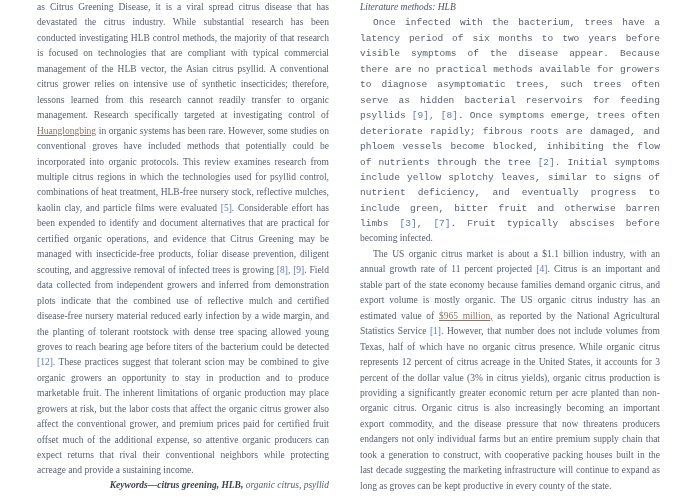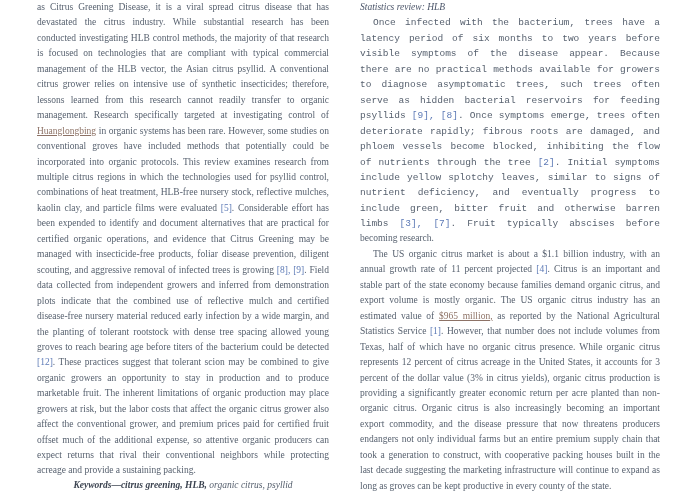--- a/index.html
+++ b/index.html
@@ -15,45 +15,45 @@
   }
   .col-left{left:37px;width:292px;}
   .col-right{left:360px;width:300px;}
   .block{overflow:hidden;}
   .main-block{height:463px;}
   .p1-block{height:216px;font-family:Liberation Mono, monospace;}
   .p2-block{height:253px;}
   .indent{text-indent:13px;}
   .short-line{white-space:nowrap;overflow:hidden;height:15.45px;text-align:left;}
   .heading{font-style:italic;color:#4a5468;height:15.45px;overflow:hidden;white-space:nowrap;text-align:left;}
-  .keywords{white-space:nowrap;overflow:hidden;height:15.45px;text-align:center;}
+  .keywords{white-space:nowrap;overflow:hidden;height:15.45px;text-align:right;}
   .kw-b{font-weight:bold;font-style:italic;color:#3b4350;}
   .kw-i{font-style:italic;color:#57616f;}
   .cite{color:#5d7ab6;}
   .warm{color:#8d7266;text-decoration:underline;}
 </style>
 </head>
 <body>
 
 <div class="page">
 
   <div class="col col-left">
     <div class="block main-block">
       <span>as Citrus Greening Disease, it is a viral spread citrus disease that has devastated the citrus industry. While substantial research has been conducted investigating HLB control methods, the majority of that research is focused on technologies that are compliant with typical commercial management of the HLB vector, the Asian citrus psyllid. A conventional citrus grower relies on intensive use of synthetic insecticides; therefore, lessons learned from this research cannot readily transfer to organic management. Research specifically targeted at investigating control of </span><span class="warm">Huanglongbing</span><span> in organic systems has been rare. However, some studies on conventional groves have included methods that potentially could be incorporated into organic protocols. This review examines research from multiple citrus regions in which the technologies used for psyllid control, combinations of heat treatment, HLB-free nursery stock, reflective mulches, kaolin clay, and particle films were evaluated </span><span class="cite">[5]</span><span>. Considerable effort has been expended to identify and document alternatives that are practical for certified organic operations, and evidence that Citrus Greening may be managed with insecticide-free products, foliar disease prevention, diligent scouting, and aggressive removal of infected trees is growing </span><span class="cite">[8], [9]</span><span>. Field data collected from independent growers and inferred from demonstration plots indicate that the combined use of reflective mulch and certified disease-free nursery material reduced early infection by a wide margin, and the planting of tolerant rootstock with dense tree spacing allowed young groves to reach bearing age before titers of the bacterium could be detected </span><span class="cite">[12]</span><span>. These practices suggest that tolerant scion may be combined to give organic growers an opportunity to stay in production and to produce marketable fruit. The inherent limitations of organic production may place growers at risk, but the labor costs that affect the organic citrus grower also affect the conventional grower, and premium prices paid for certified fruit offset much of the additional expense, so attentive organic producers can expect returns that rival their conventional neighbors while protecting pollinators, soil biology, and farm workers from broad spectrum insecticide exposure, and coordinated area-wide adoption of scouting, border plantings, and approved botanical oils each contributed measurable reductions in psyllid counts over consecutive seasons in every surveyed county of the producing region.</span>
     </div>
-    <div class="short-line">acreage and provide a sustaining packing.</div>
+    <div class="short-line">acreage and provide a sustaining income.</div>
     <div class="keywords">
       <span class="kw-b">Keywords—citrus greening, HLB,</span><span class="kw-i"> organic citrus, psyllid</span>
     </div>
   </div>
 
   <div class="col col-right">
-    <div class="heading">Statistics review: HLB</div>
+    <div class="heading">Literature methods: HLB</div>
     <div class="block p1-block indent">
       <span>Once infected with the bacterium, trees have a latency period of six months to two years before visible symptoms of the disease appear. Because there are no practical methods available for growers to diagnose asymptomatic trees, such trees often serve as hidden bacterial reservoirs for feeding psyllids </span><span class="cite">[9], [8]</span><span>. Once symptoms emerge, trees often deteriorate rapidly; fibrous roots are damaged, and phloem vessels become blocked, inhibiting the flow of nutrients through the tree </span><span class="cite">[2]</span><span>. Initial symptoms include yellow splotchy leaves, similar to signs of nutrient deficiency, and eventually progress to include green, bitter fruit and otherwise barren limbs </span><span class="cite">[3], [7]</span><span>. Fruit typically abscises before maturity, yields collapse within a season or two, and the canopy thins until the tree is commercially worthless, and in regions where the vector is endemic most groves become unproductive within three to five years after</span>
     </div>
-    <div class="short-line">becoming research.</div>
+    <div class="short-line">becoming infected.</div>
     <div class="block p2-block indent">
       <span>The US organic citrus market is about a $1.1 billion industry, with an annual growth rate of 11 percent projected </span><span class="cite">[4]</span><span>. Citrus is an important and stable part of the state economy because families demand organic citrus, and export volume is mostly organic. The US organic citrus industry has an estimated value of </span><span class="warm">$965 million,</span><span> as reported by the National Agricultural Statistics Service </span><span class="cite">[1]</span><span>. However, that number does not include volumes from Texas, half of which have no organic citrus presence. While organic citrus represents 12 percent of citrus acreage in the United States, it accounts for 3 percent of the dollar value (3% in citrus yields), organic citrus production is providing a significantly greater economic return per acre planted than non-organic citrus. Organic citrus is also increasingly becoming an important export commodity, and the disease pressure that now threatens producers endangers not only individual farms but an entire premium supply chain that took a generation to construct, with cooperative packing houses built in the last decade suggesting the marketing infrastructure will continue to expand as long as groves can be kept productive in every county of the state.</span>
     </div>
   </div>
 
 </div>
 
 </body></html>

